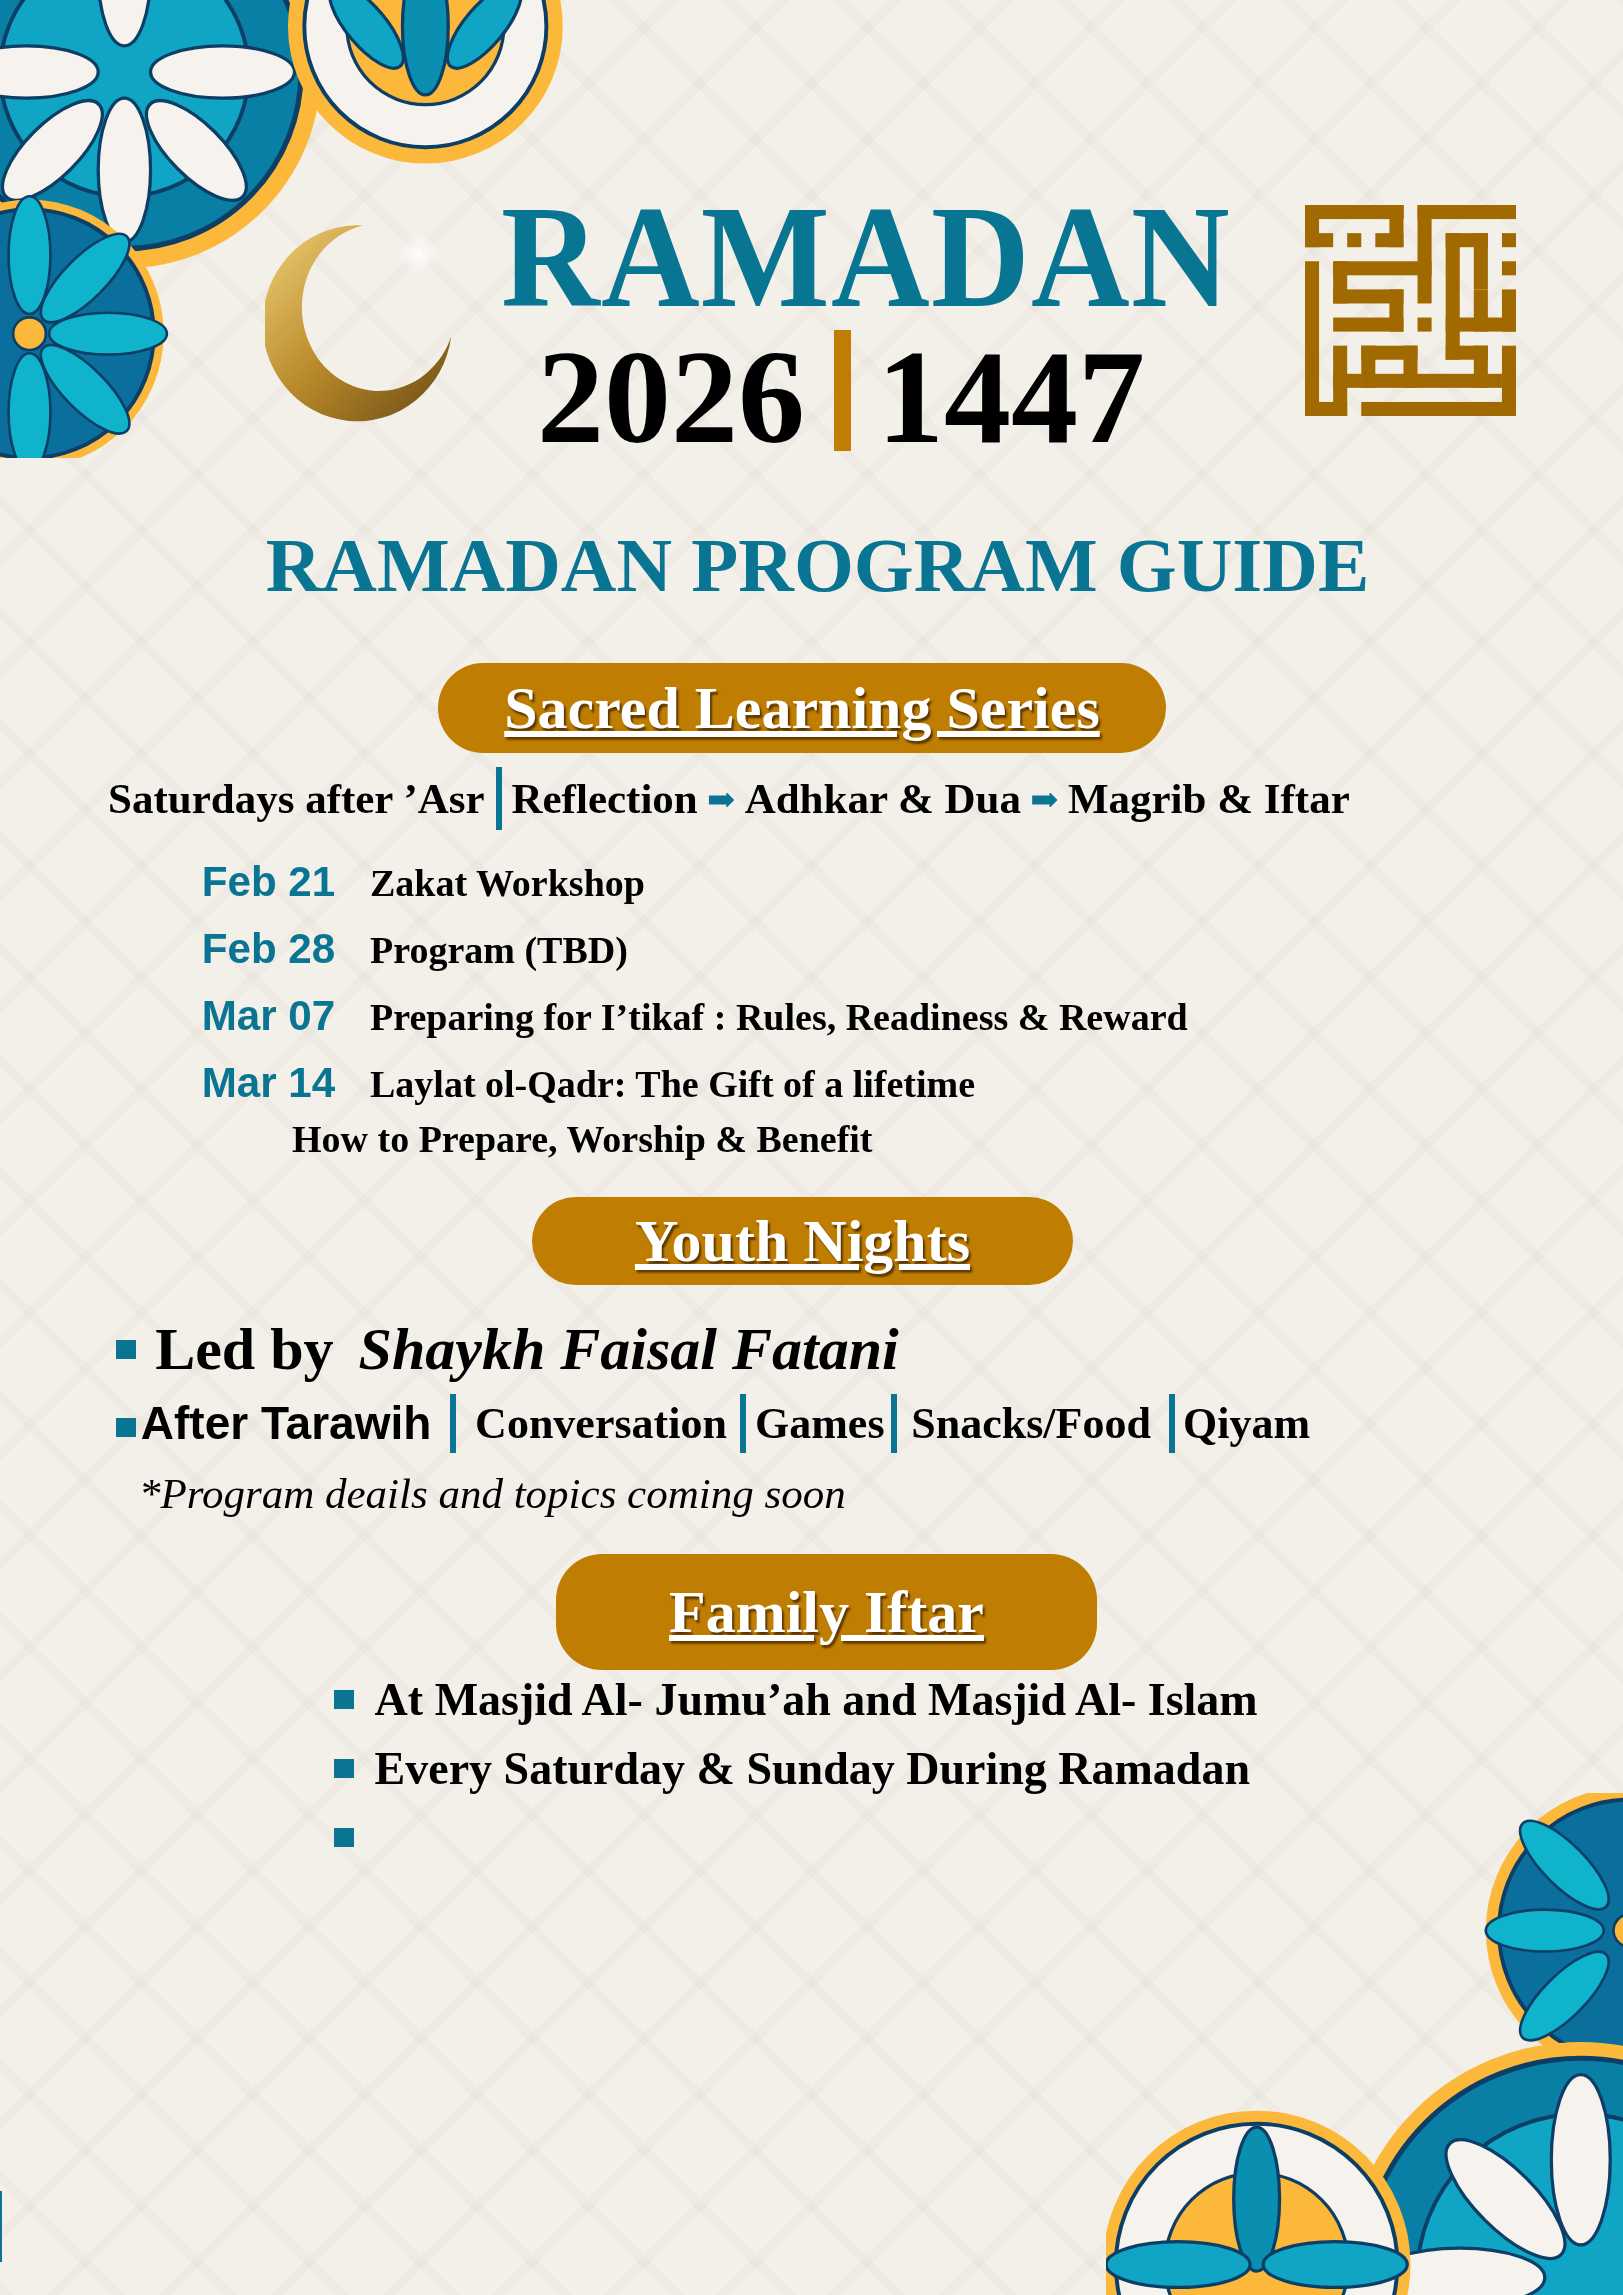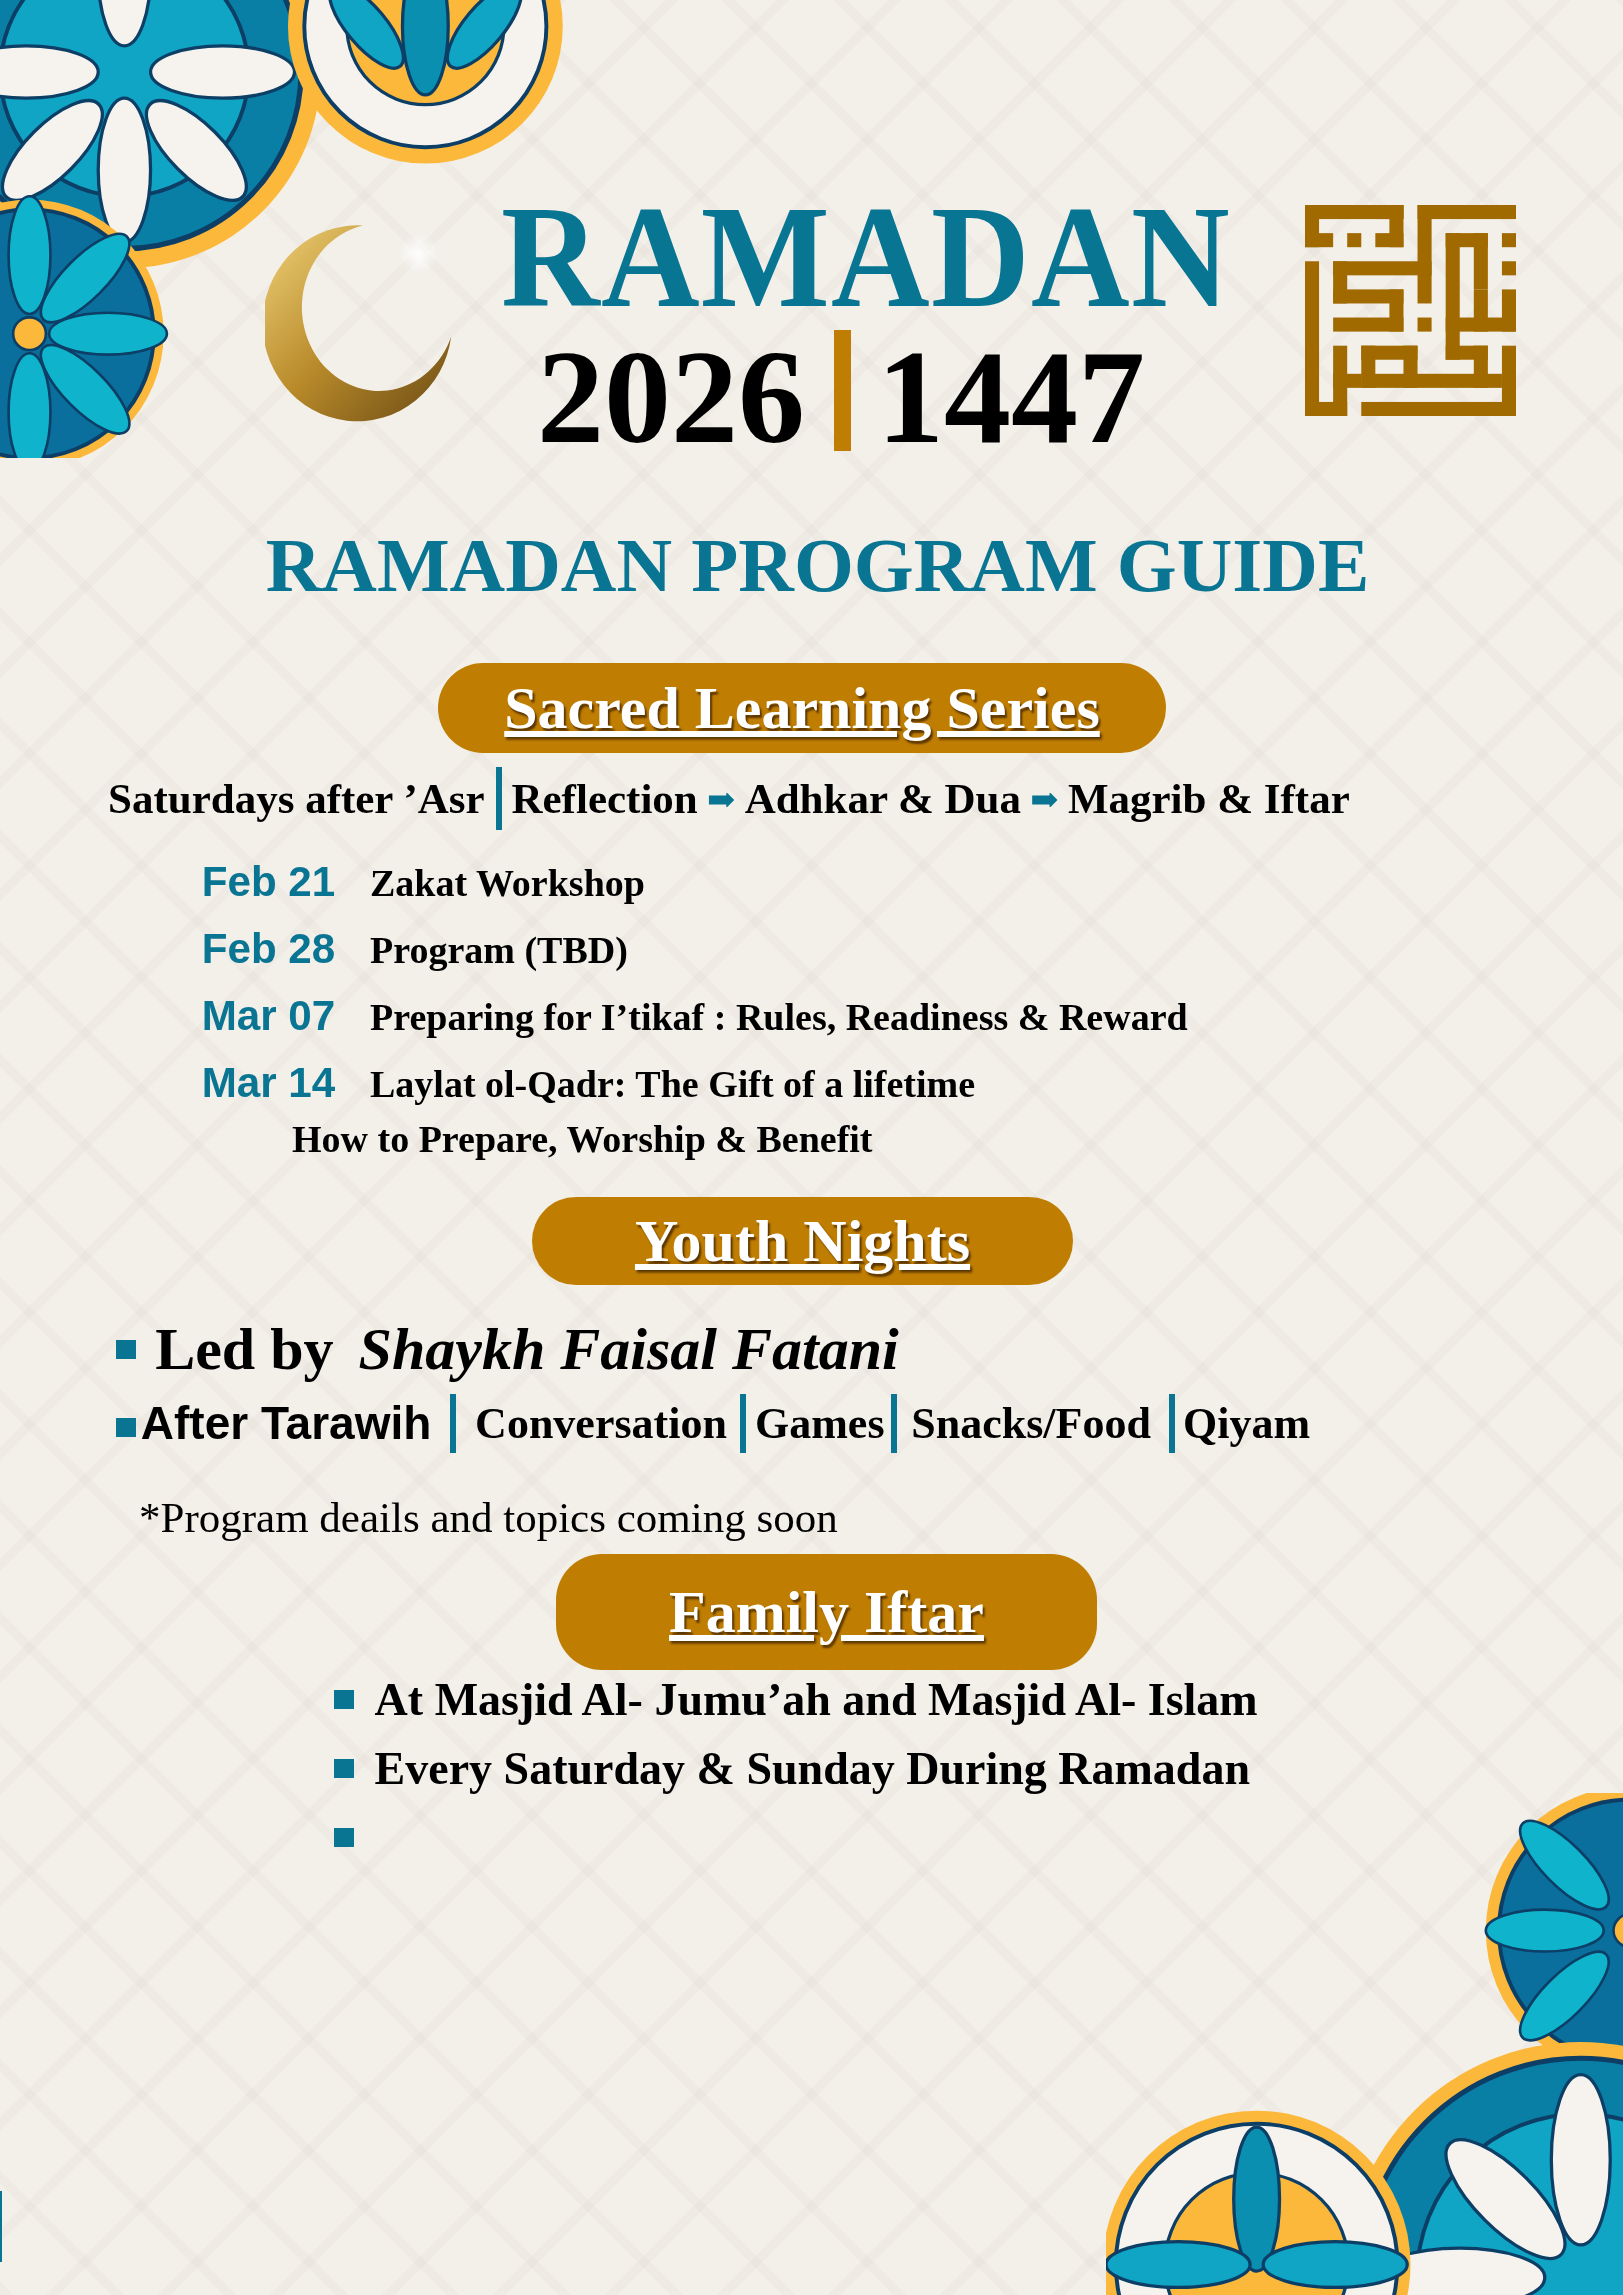--- a/index.html
+++ b/index.html
@@ -52,21 +52,21 @@
   .date-label {
     width:170px; font-family:"Liberation Sans","DejaVu Sans",sans-serif;
     font-weight:bold; color:#0a7593; font-size:43px; transform:scaleX(0.98);
   }
   .date-topic { font-size:38px; font-weight:bold; white-space:nowrap; }
   .date-topic2 { font-size:38px; font-weight:bold; margin-left:92px; margin-top:-7.9px; white-space:nowrap; }
   .sq { display:inline-block; width:19.6px; height:19.6px; background:#0a7593; }
   .youth-led { left:116px; top:1315px; font-size:60px; font-weight:bold; white-space:nowrap; display:flex; align-items:center; }
   .youth-after { left:116px; top:1387px; font-size:44px; font-weight:bold; white-space:nowrap; display:flex; align-items:center; height:72px; }
   .sans-bold { font-family:"Liberation Sans","DejaVu Sans",sans-serif; font-weight:bold; font-size:46px; }
-  .note { left:139px; top:1469px; font-size:43px; white-space:nowrap;margin-top:24px; }
+  .note { left:139px; top:1469px; font-size:43px; font-style:italic; white-space:nowrap; }
   .iftar-list { left:334px; top:1665px; }
   .iftar-item { display:flex; align-items:center; height:69px; font-size:46px; font-weight:bold; white-space:nowrap; }
   .iftar-item .sq { margin-right:21px; }
 </style>
 </head>
 <body>
 
 <div class="bg-pattern"></div>
 
 <svg class="abs" style="left:0;top:0" width="589" height="458" viewBox="0 0 900 700">

